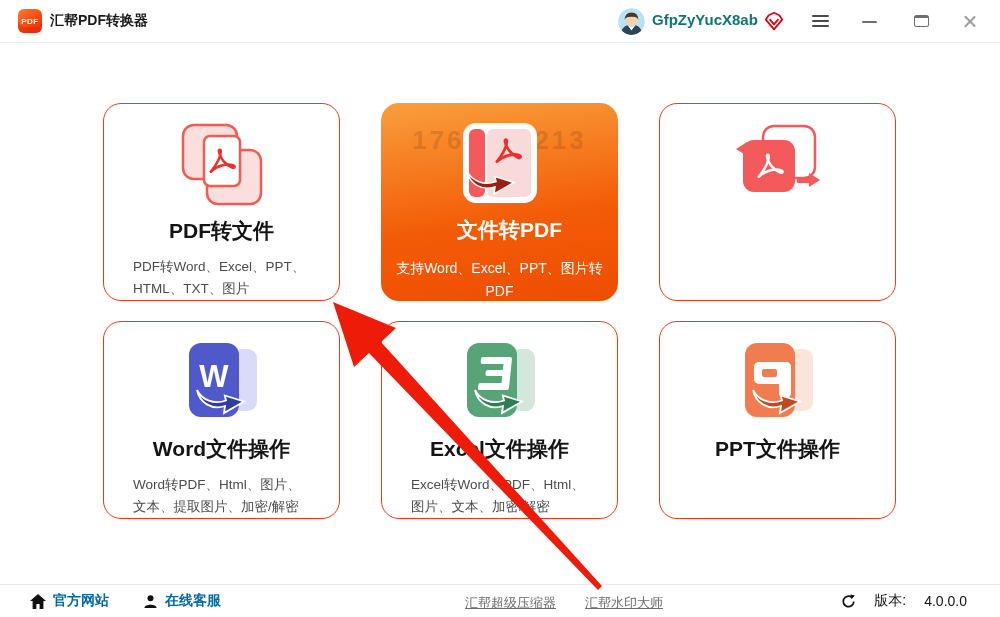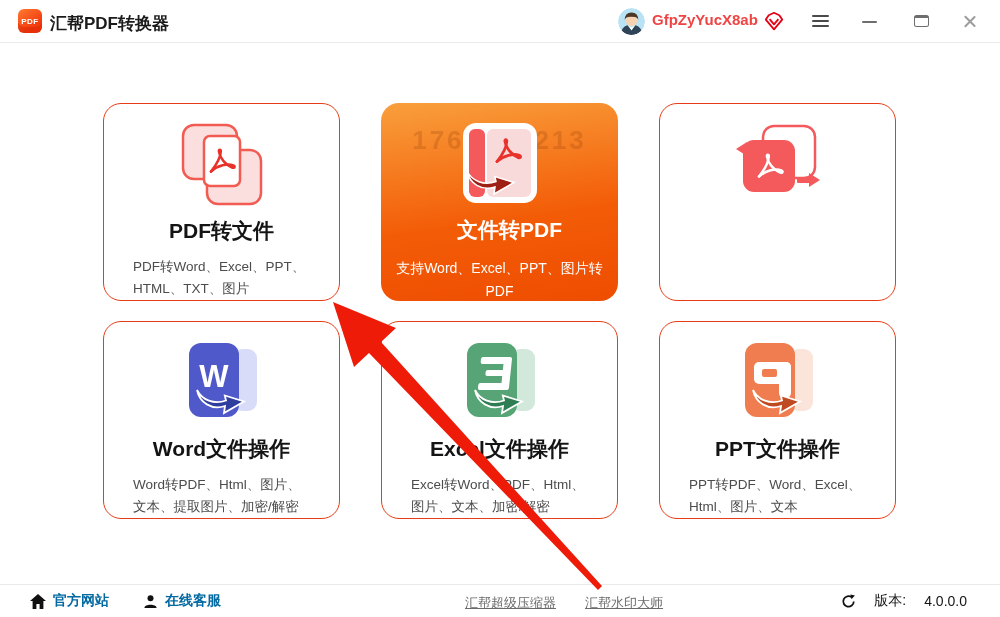--- a/index.html
+++ b/index.html
@@ -7,23 +7,23 @@
     width:1000px;height:617px;position:relative;overflow:hidden;
     background:#ffffff;font-family:"Liberation Sans","DejaVu Sans",sans-serif;
     -webkit-font-smoothing:antialiased;
   }
   
   .titlebar{position:absolute;top:0;left:0;right:0;height:42px;background:#fff;border-bottom:1px solid #ececec;}
   .logo{position:absolute;left:18px;top:9px;width:24px;height:24px;border-radius:6px;
     background:linear-gradient(145deg,#ff7a31 0%,#f23b0e 70%);color:#fff;font-size:8px;font-weight:bold;
     display:flex;align-items:center;justify-content:center;letter-spacing:.5px;
     box-shadow:inset 0 -6px 0 rgba(210,30,0,.35);}
-  .app-title{position:absolute;left:50px;top:12px;font-size:17px;font-weight:600;color:#1b1b1b;}
+  .app-title{position:absolute;left:50px;top:12px;font-size:14px;font-weight:600;color:#1b1b1b;}
   .avatar{position:absolute;left:618px;top:8px;width:27px;height:27px;border-radius:50%;overflow:hidden;cursor:pointer;}
-  .username{position:absolute;left:652px;top:11px;font-size:15px;font-weight:600;color:#ef4444;cursor:pointer;}
+  .username{position:absolute;left:652px;top:11px;font-size:15px;font-weight:600;color:#0f766e;cursor:pointer;}
   .vip{position:absolute;left:764px;top:11px;width:20px;height:20px;cursor:pointer;}
   .menu-btn{position:absolute;left:812px;top:15px;width:17px;height:12px;display:flex;flex-direction:column;justify-content:space-between;cursor:pointer;}
   .menu-btn i{display:block;height:2px;background:#4a4a4a;border-radius:1px;}
   .min-btn{position:absolute;left:862px;top:21px;width:15px;height:2px;background:#6e6e6e;border-radius:1px;cursor:pointer;}
   .max-btn{position:absolute;left:914px;top:15px;width:15px;height:12px;box-sizing:border-box;
     border:1.6px solid #6e6e6e;border-top-width:3.5px;border-radius:2.5px;cursor:pointer;}
   .close-btn{position:absolute;left:962px;top:14px;width:15px;height:15px;cursor:pointer;}
   .close-btn::before,.close-btn::after{content:"";position:absolute;left:7px;top:0;width:1.8px;height:15px;background:#9d9d9d;border-radius:1px;}
   .close-btn::before{transform:rotate(45deg);}
   .close-btn::after{transform:rotate(-45deg);}
@@ -192,21 +192,20 @@
           <rect x="21" y="22" width="37" height="22" rx="5" fill="#ffffff"></rect>
           <rect x="46" y="22" width="12" height="36" rx="5" fill="#ffffff"></rect>
           <rect x="29" y="29" width="15" height="8" rx="2" fill="#ef7d4f"></rect>
         </g>
         <g transform="translate(8,0)">
           <path d="M12,50 C17,60 29,65 41,60.5 L39.8,55.5 L59,61.5 L39,73 L40,66 C26.5,70.5 14.5,62.5 12,50 Z" fill="#bf4a22" stroke="#ffffff" stroke-width="1.8"></path>
         </g>
       </svg>
     </div>
     <div class="card-title">PPT文件操作</div>
-    <div class="card-desc">PPT转PDF、Word、Excel、Html、图片、文本</div>
   </div>
 </div>
 
 <div class="footer">
   <div class="f-item f-site">
     <svg width="16" height="15" viewBox="0 0 16 15">
       <path d="M8,0 L16,7 L13.4,7 L13.4,15 L9.6,15 L9.6,10 L6.4,10 L6.4,15 L2.6,15 L2.6,7 L0,7 Z" fill="#111"></path>
     </svg>
     <span>官方网站</span>
   </div>

